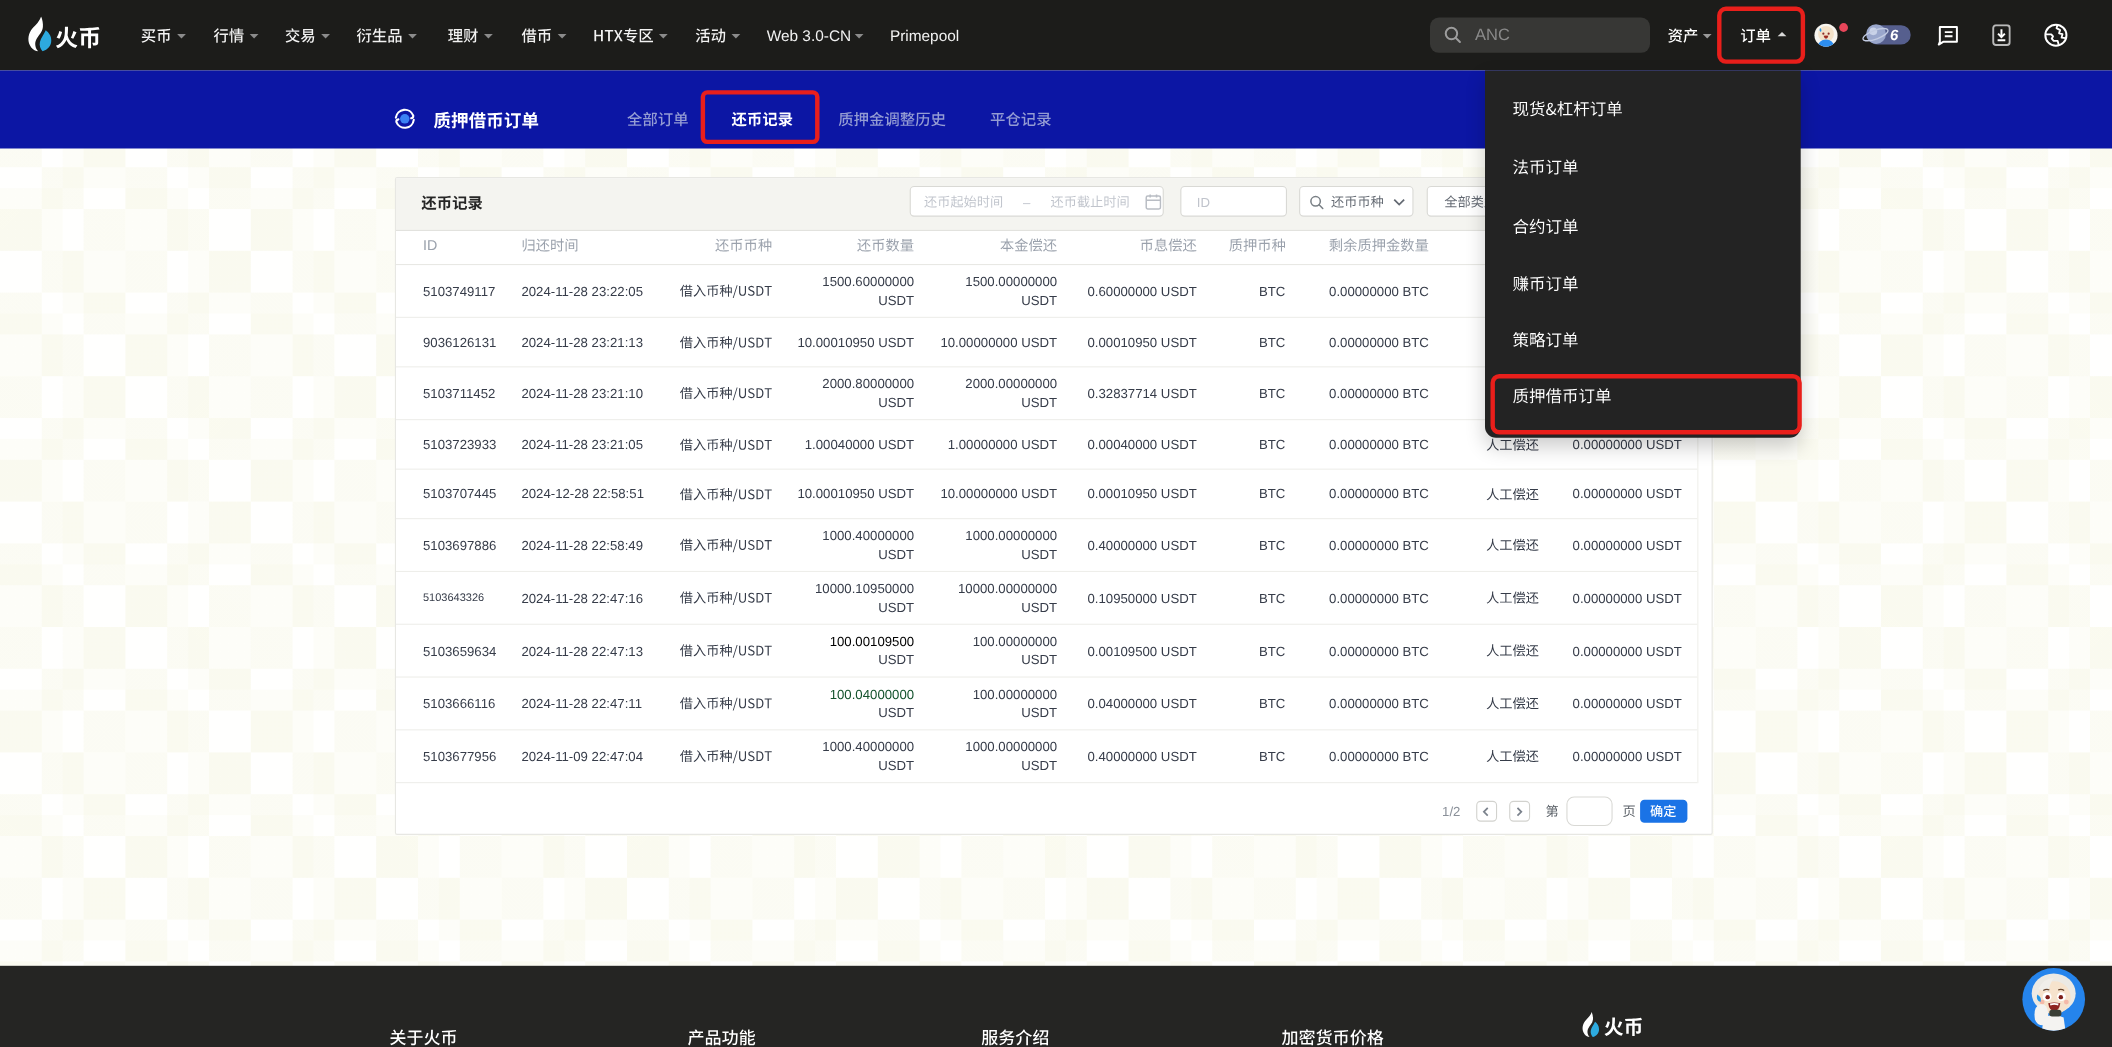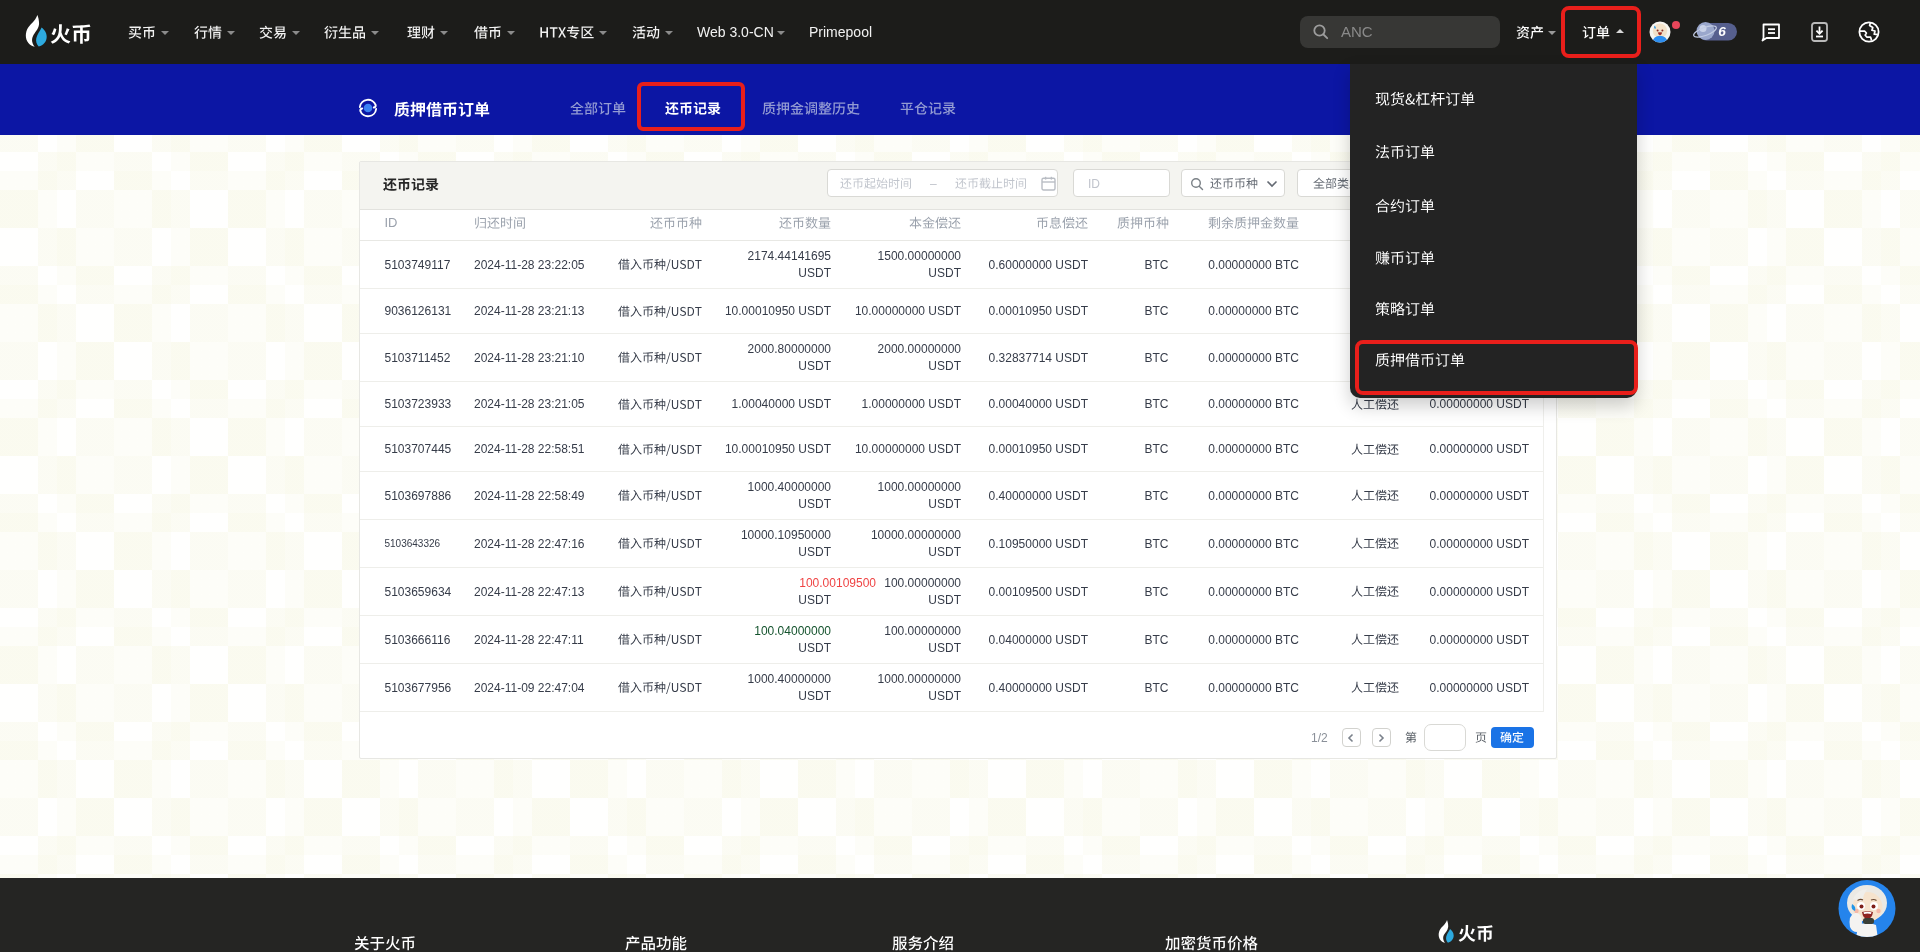--- a/index.html
+++ b/index.html
@@ -246,21 +246,21 @@
     </g>
   </svg>
 <div class="ab" style="left:359.5px;top:239.5px;width:1183.5px;height:1px;background:#e8e8e4"></div>
 <div class="ab" style="font-size:12px;color:#363c49;line-height:14px;top:257.5px;left:384.5px;">5103749117</div>
 <div class="ab" style="font-size:12px;color:#363c49;line-height:14px;top:257.5px;left:474.0px;">2024-11-28 23:22:05</div>
 <svg class="ab" style="left:618.0px;top:258.1px" width="86.0" height="14.4">
     <g transform="translate(0,10.80) scale(0.012000,-0.012000)" fill="#363c49">
       <use href="#g0"></use>
     </g>
   </svg>
-<div class="ab" style="font-size:12px;color:#363c49;line-height:14px;top:249.2px;right:1089.0px;">2174.44141695</div>
+<div class="ab" style="font-size:12px;color:#363c49;line-height:14px;top:249.2px;right:1089.0px;">1500.60000000</div>
 <div class="ab" style="font-size:12px;color:#363c49;line-height:14px;top:265.8px;right:1089.0px;">USDT</div>
 <div class="ab" style="font-size:12px;color:#363c49;line-height:14px;top:249.2px;right:959.0px;">1500.00000000</div>
 <div class="ab" style="font-size:12px;color:#363c49;line-height:14px;top:265.8px;right:959.0px;">USDT</div>
 <div class="ab" style="font-size:12px;color:#363c49;line-height:14px;top:257.5px;right:832.0px;">0.60000000 USDT</div>
 <div class="ab" style="font-size:12px;color:#363c49;line-height:14px;top:257.5px;right:751.5px;">BTC</div>
 <div class="ab" style="font-size:12px;color:#363c49;line-height:14px;top:257.5px;right:621.0px;">0.00000000 BTC</div>
 <svg class="ab" style="left:1350.5px;top:258.1px" width="50.0" height="14.4">
     <g transform="translate(0,10.80) scale(0.012000,-0.012000)" fill="#363c49">
       <use href="#g1"></use>
     </g>
@@ -320,21 +320,21 @@
 <div class="ab" style="font-size:12px;color:#363c49;line-height:14px;top:397.0px;right:751.5px;">BTC</div>
 <div class="ab" style="font-size:12px;color:#363c49;line-height:14px;top:397.0px;right:621.0px;">0.00000000 BTC</div>
 <svg class="ab" style="left:1350.5px;top:397.6px" width="50.0" height="14.4">
     <g transform="translate(0,10.80) scale(0.012000,-0.012000)" fill="#363c49">
       <use href="#g1"></use>
     </g>
   </svg>
 <div class="ab" style="font-size:12px;color:#363c49;line-height:14px;top:397.0px;right:391.0px;">0.00000000 USDT</div>
 <div class="ab" style="left:359.5px;top:426.0px;width:1183.5px;height:1px;background:#eeeeea"></div>
 <div class="ab" style="font-size:12px;color:#363c49;line-height:14px;top:442.0px;left:384.5px;">5103707445</div>
-<div class="ab" style="font-size:12px;color:#363c49;line-height:14px;top:442.0px;left:474.0px;">2024-11-28 22:58:51</div>
+<div class="ab" style="font-size:12px;color:#363c49;line-height:14px;top:442.0px;left:474.0px;">2024-12-28 22:58:51</div>
 <svg class="ab" style="left:618.0px;top:442.6px" width="86.0" height="14.4">
     <g transform="translate(0,10.80) scale(0.012000,-0.012000)" fill="#363c49">
       <use href="#g0"></use>
     </g>
   </svg>
 <div class="ab" style="font-size:12px;color:#363c49;line-height:14px;top:442.0px;right:1089.0px;">10.00010950 USDT</div>
 <div class="ab" style="font-size:12px;color:#363c49;line-height:14px;top:442.0px;right:959.0px;">10.00000000 USDT</div>
 <div class="ab" style="font-size:12px;color:#363c49;line-height:14px;top:442.0px;right:832.0px;">0.00010950 USDT</div>
 <div class="ab" style="font-size:12px;color:#363c49;line-height:14px;top:442.0px;right:751.5px;">BTC</div>
 <div class="ab" style="font-size:12px;color:#363c49;line-height:14px;top:442.0px;right:621.0px;">0.00000000 BTC</div>
@@ -387,21 +387,21 @@
   </svg>
 <div class="ab" style="font-size:12px;color:#363c49;line-height:14px;top:536.5px;right:391.0px;">0.00000000 USDT</div>
 <div class="ab" style="left:359.5px;top:567.0px;width:1183.5px;height:1px;background:#eeeeea"></div>
 <div class="ab" style="font-size:12px;color:#363c49;line-height:14px;top:584.5px;left:384.5px;">5103659634</div>
 <div class="ab" style="font-size:12px;color:#363c49;line-height:14px;top:584.5px;left:474.0px;">2024-11-28 22:47:13</div>
 <svg class="ab" style="left:618.0px;top:585.1px" width="86.0" height="14.4">
     <g transform="translate(0,10.80) scale(0.012000,-0.012000)" fill="#363c49">
       <use href="#g0"></use>
     </g>
   </svg>
-<div class="ab" style="font-size:12px;color:#ef4444;line-height:14px;top:576.2px;right:1044px;">100.00109500</div>
+<div class="ab" style="font-size:12px;color:#000000;line-height:14px;top:576.2px;right:1089.0px;">100.00109500</div>
 <div class="ab" style="font-size:12px;color:#363c49;line-height:14px;top:592.8px;right:1089.0px;">USDT</div>
 <div class="ab" style="font-size:12px;color:#363c49;line-height:14px;top:576.2px;right:959.0px;">100.00000000</div>
 <div class="ab" style="font-size:12px;color:#363c49;line-height:14px;top:592.8px;right:959.0px;">USDT</div>
 <div class="ab" style="font-size:12px;color:#363c49;line-height:14px;top:584.5px;right:832.0px;">0.00109500 USDT</div>
 <div class="ab" style="font-size:12px;color:#363c49;line-height:14px;top:584.5px;right:751.5px;">BTC</div>
 <div class="ab" style="font-size:12px;color:#363c49;line-height:14px;top:584.5px;right:621.0px;">0.00000000 BTC</div>
 <svg class="ab" style="left:1350.5px;top:585.1px" width="50.0" height="14.4">
     <g transform="translate(0,10.80) scale(0.012000,-0.012000)" fill="#363c49">
       <use href="#g1"></use>
     </g>

